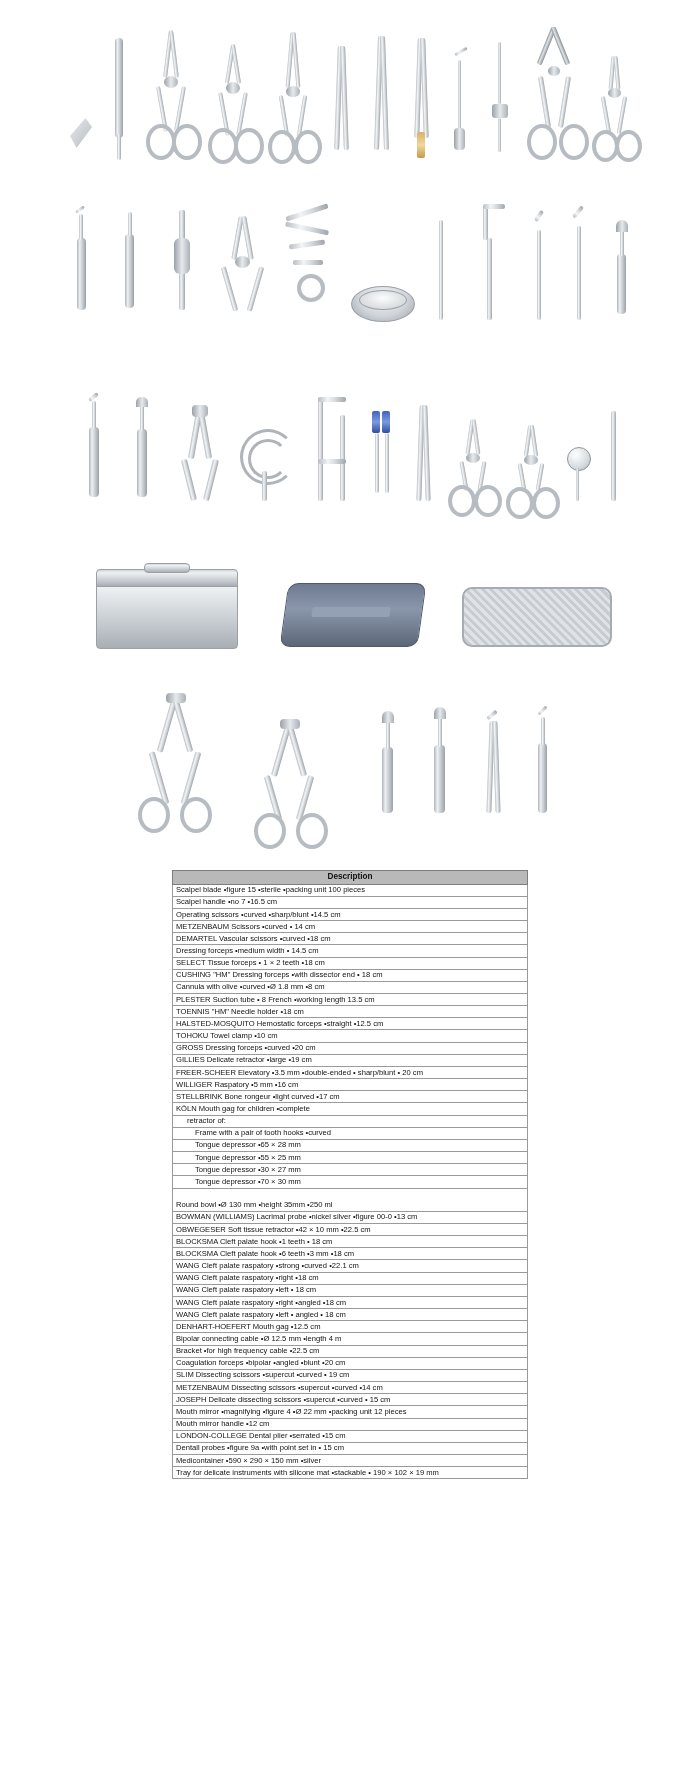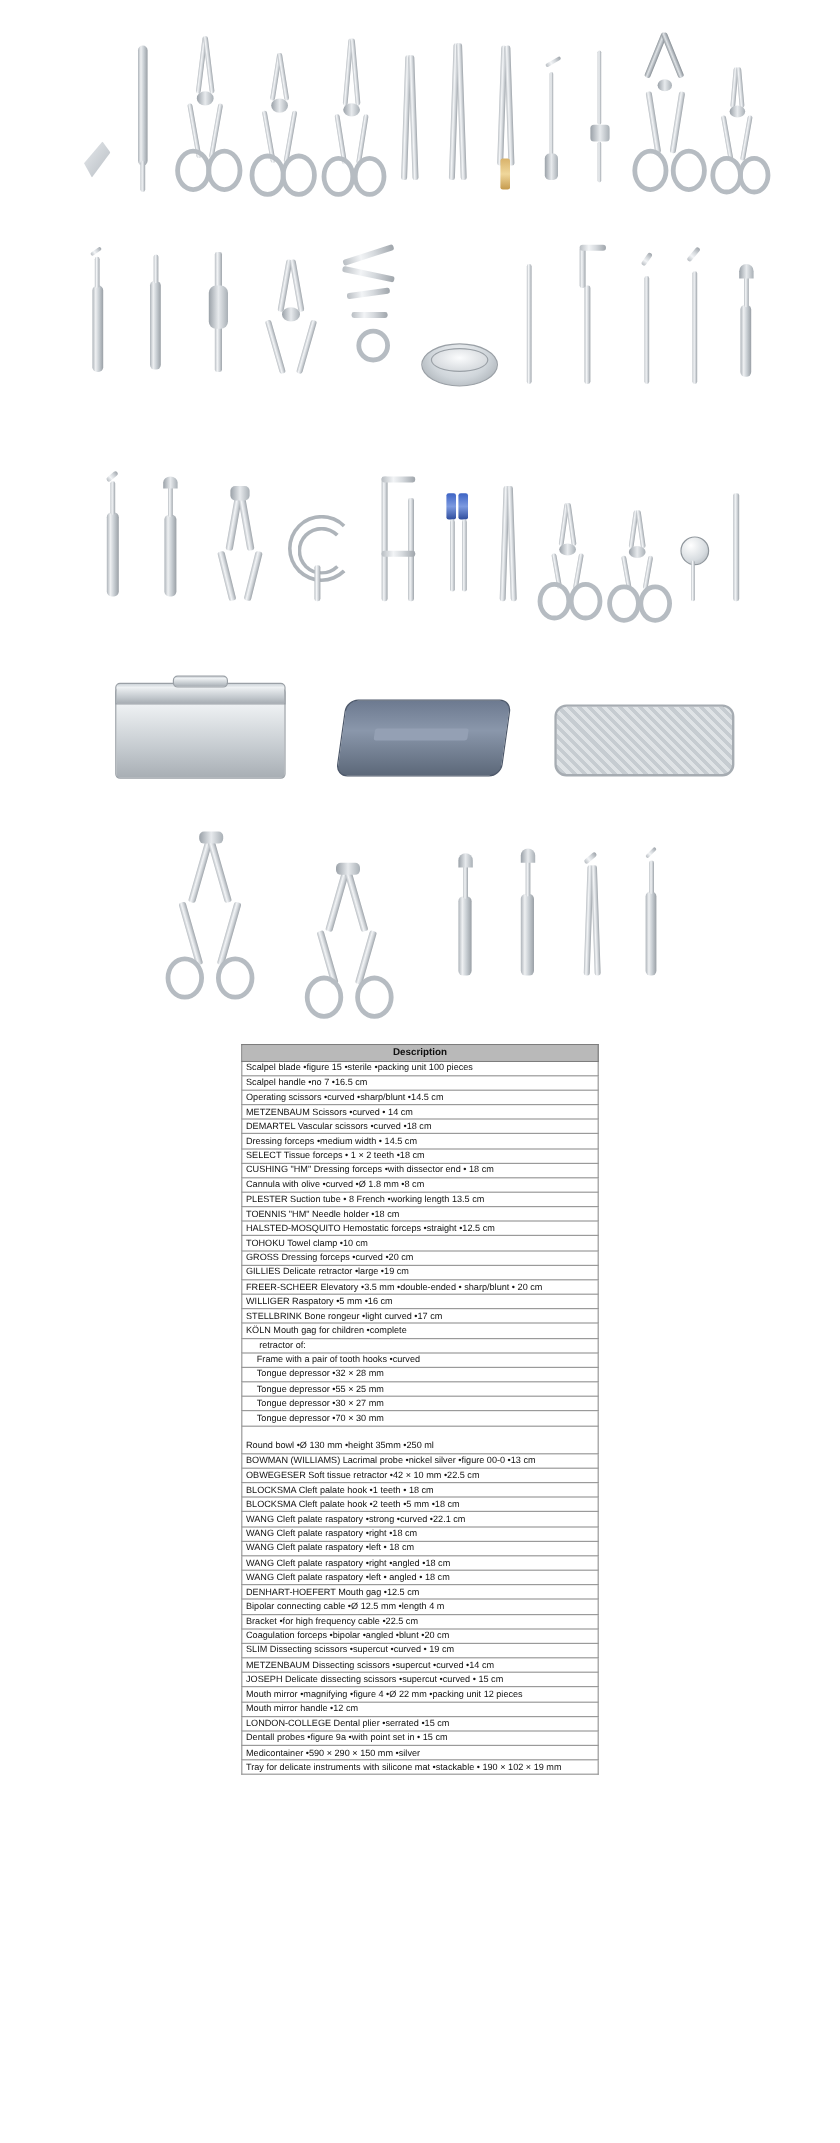--- a/index.html
+++ b/index.html
@@ -117,21 +117,21 @@
   .navytray {
     position: absolute;
     background: linear-gradient(to bottom, #6d7a90 0%, #8a97ab 40%, #5c6879 100%);
     border-radius: 10px;
     border: 1px solid #4e596b;
     transform: skewX(-8deg);
   }
 
   
   .table-wrap {
-    width: 298px;
+    width: 356px;
     margin: 10px auto 0 auto;
     position: relative;
   }
   table.desc {
     border-collapse: collapse;
     width: 100%;
     font-size: 7.6px;
     line-height: 1.05;
   }
   table.desc th {
@@ -145,21 +145,21 @@
   }
   table.desc td {
     border: 1px solid #9a9a9a;
     border-top: none;
     padding: 1.6px 3px;
     white-space: nowrap;
     overflow: hidden;
     color: #111;
   }
   table.desc tr.indent td { padding-left: 14px; }
-  table.desc tr.indent2 td { padding-left: 12px; }
+  table.desc tr.indent2 td { padding-left: 22px; }
   table.desc tr.blank td { height: 8px; border-left: 1px solid #9a9a9a; border-right: 1px solid #9a9a9a; border-bottom: none; }
 </style>
 </head>
 <body>
 
 <div class="page">
 
   <div class="plate">
 
     <div class="row row-1">
@@ -484,21 +484,21 @@
         <tr>
             <td>KÖLN Mouth gag for children •complete</td>
           </tr>
         <tr class="indent">
             <td>retractor of:</td>
           </tr>
         <tr class="indent2">
             <td>Frame with a pair of tooth hooks •curved</td>
           </tr>
         <tr class="indent2">
-            <td>Tongue depressor •32 × 28 mm</td>
+            <td>Tongue depressor •65 × 28 mm</td>
           </tr>
         <tr class="indent2">
             <td>Tongue depressor •55 × 25 mm</td>
           </tr>
         <tr class="indent2">
             <td>Tongue depressor •30 × 27 mm</td>
           </tr>
         <tr class="indent2">
             <td>Tongue depressor •70 × 30 mm</td>
           </tr>
@@ -511,21 +511,21 @@
         <tr>
             <td>BOWMAN (WILLIAMS) Lacrimal probe •nickel silver •figure 00-0 •13 cm</td>
           </tr>
         <tr>
             <td>OBWEGESER Soft tissue retractor •42 × 10 mm •22.5 cm</td>
           </tr>
         <tr>
             <td>BLOCKSMA Cleft palate hook •1 teeth • 18 cm</td>
           </tr>
         <tr>
-            <td>BLOCKSMA Cleft palate hook •2 teeth •5 mm •18 cm</td>
+            <td>BLOCKSMA Cleft palate hook •6 teeth •3 mm •18 cm</td>
           </tr>
         <tr>
             <td>WANG Cleft palate raspatory •strong •curved •22.1 cm</td>
           </tr>
         <tr>
             <td>WANG Cleft palate raspatory •right •18 cm</td>
           </tr>
         <tr>
             <td>WANG Cleft palate raspatory •left • 18 cm</td>
           </tr>

